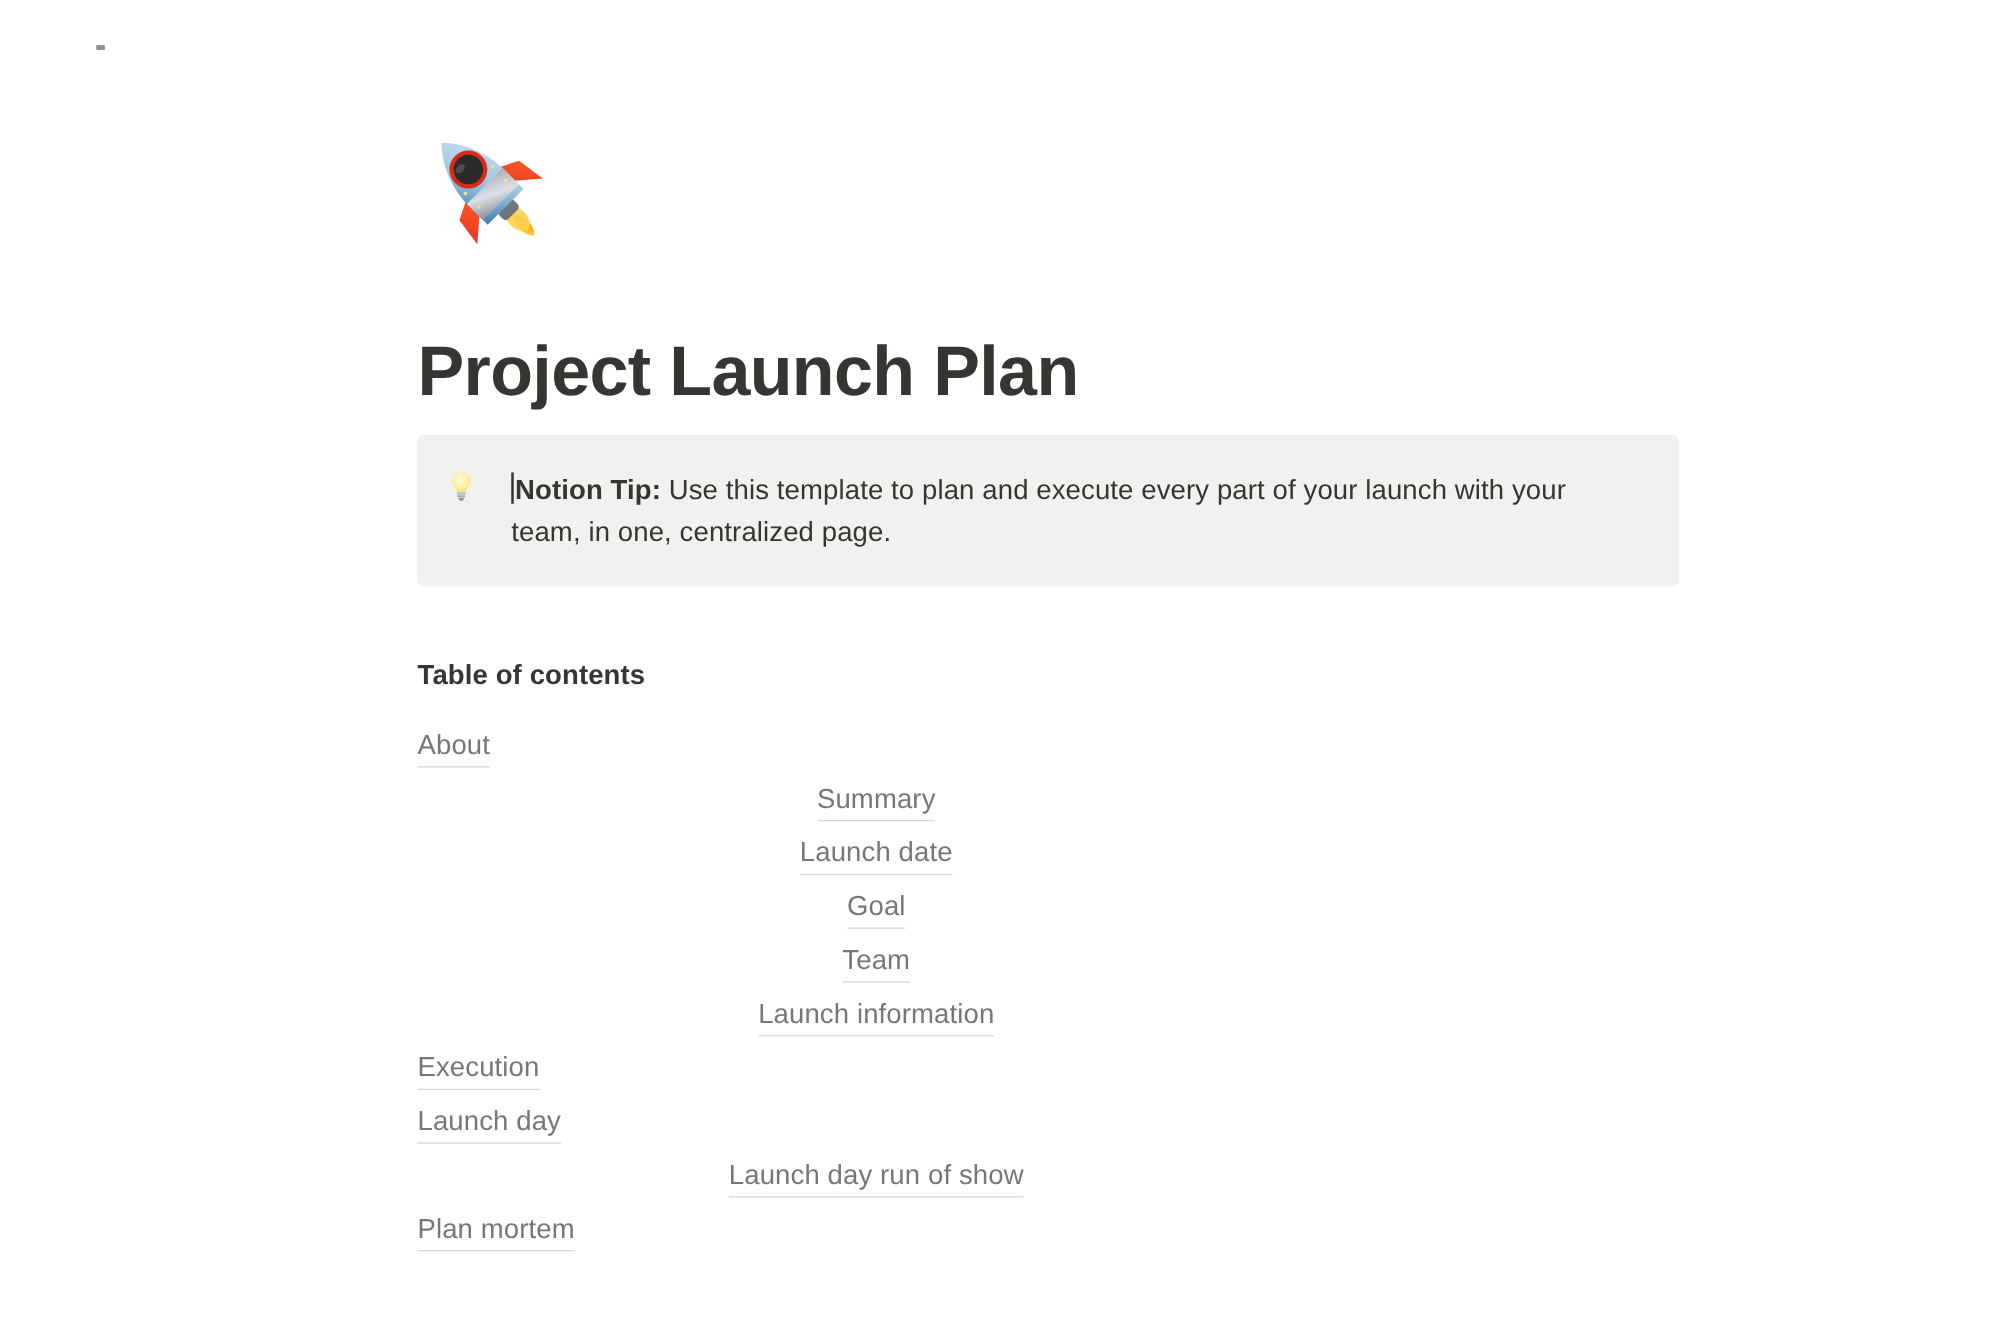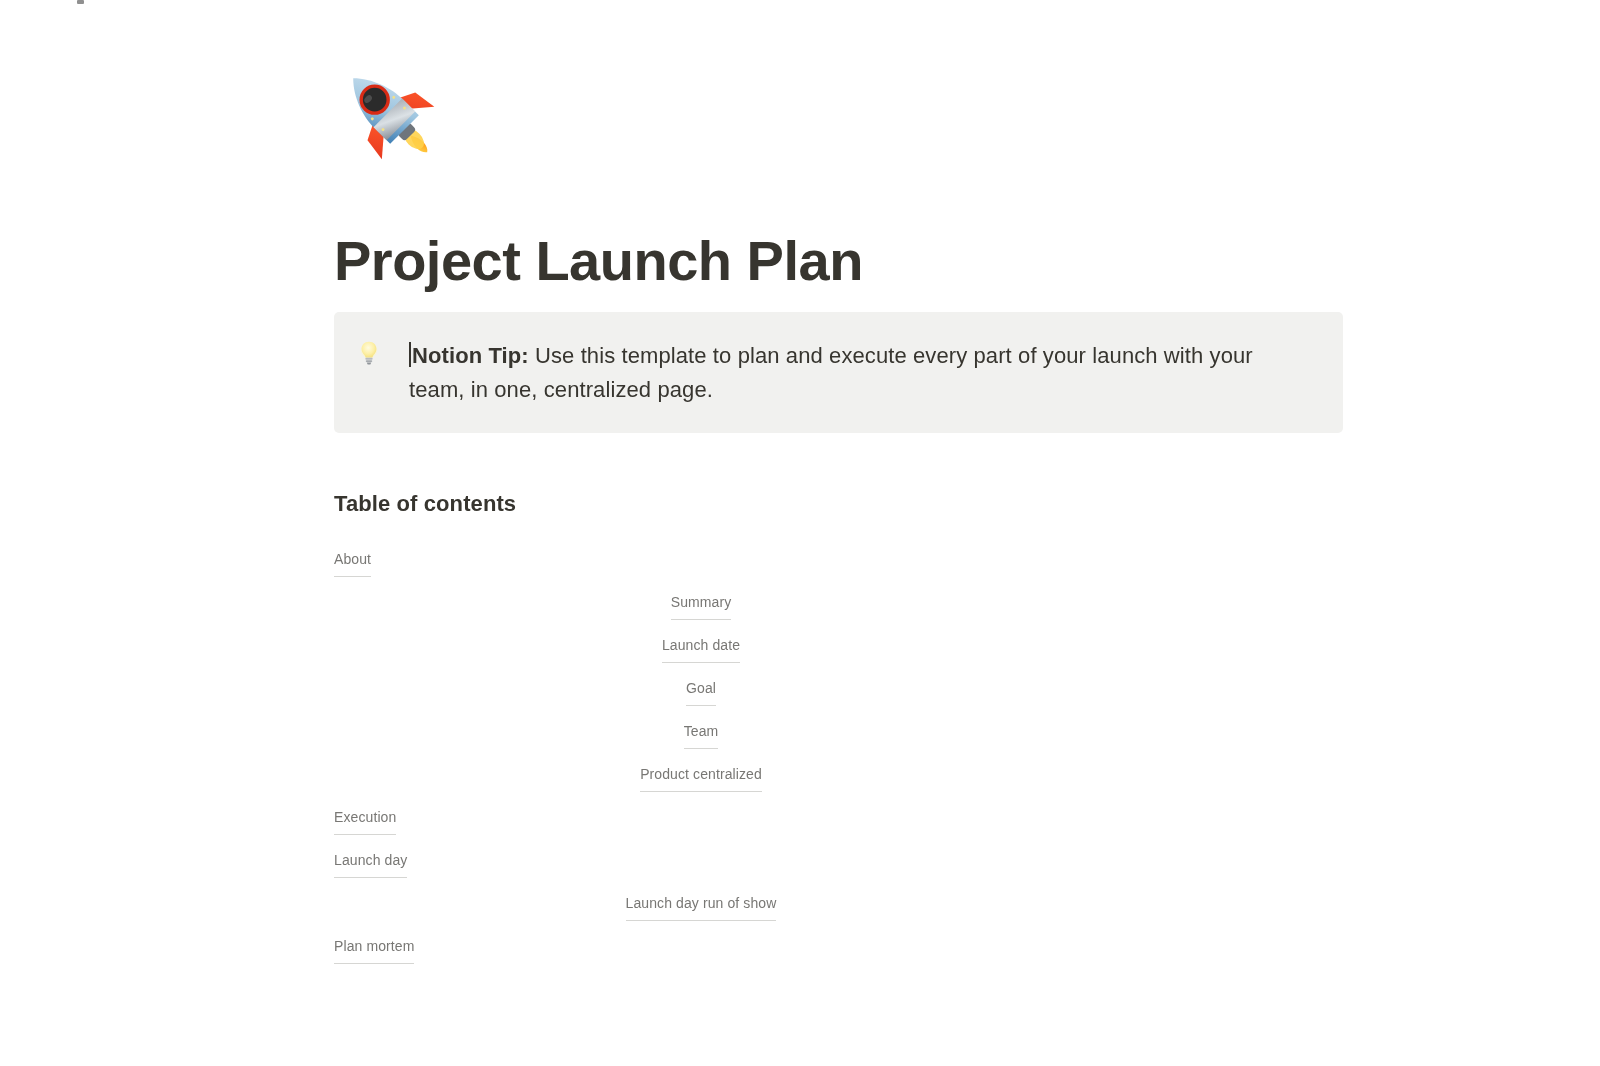--- a/index.html
+++ b/index.html
@@ -13,20 +13,21 @@
     font-family: "Liberation Sans", "DejaVu Sans", sans-serif;
     -webkit-font-smoothing: antialiased;
     overflow: hidden;
   }
 
   #page {
     position: relative;
     width: 1600px;
     height: 1025px;
     background: #ffffff;
+    margin-top: 36px;
   }
 
   
   #top-chrome-sliver {
     position: absolute;
     left: 77px;
     top: 0px;
     width: 7px;
     height: 4px;
     background: #6b6b6b;
@@ -129,21 +130,21 @@
   .toc {
     position: absolute;
     left: 0px;
     top: 538px;
     width: 700px;
   }
   .toc-item {
     display: block;
     height: 43px;
     line-height: 43px;
-    font-size: 14px;
+    font-size: 22px;
     color: #787774;
     letter-spacing: 0.1px;
     text-decoration: none;
     white-space: nowrap;
   }
   .toc-item .toc-label {
     display: inline-block;
     border-bottom: 1px solid #d6d6d3;
     line-height: 32px;
     padding-bottom: 1px;
@@ -235,21 +236,21 @@
     </div>
 
     <h2 class="toc-heading">Table of contents</h2>
 
     <nav class="toc">
       <a class="toc-item level-0" href="#"><span class="toc-label">About</span></a>
       <a class="toc-item level-1" href="#"><span class="toc-label">Summary</span></a>
       <a class="toc-item level-1" href="#"><span class="toc-label">Launch date</span></a>
       <a class="toc-item level-1" href="#"><span class="toc-label">Goal</span></a>
       <a class="toc-item level-1" href="#"><span class="toc-label">Team</span></a>
-      <a class="toc-item level-1" href="#"><span class="toc-label">Product centralized</span></a>
+      <a class="toc-item level-1" href="#"><span class="toc-label">Launch information</span></a>
       <a class="toc-item level-0" href="#"><span class="toc-label">Execution</span></a>
       <a class="toc-item level-0" href="#"><span class="toc-label">Launch day</span></a>
       <a class="toc-item level-1" href="#"><span class="toc-label">Launch day run of show</span></a>
       <a class="toc-item level-0" href="#"><span class="toc-label">Plan mortem</span></a>
     </nav>
 
   </div>
 </div>
 
 </body></html>

